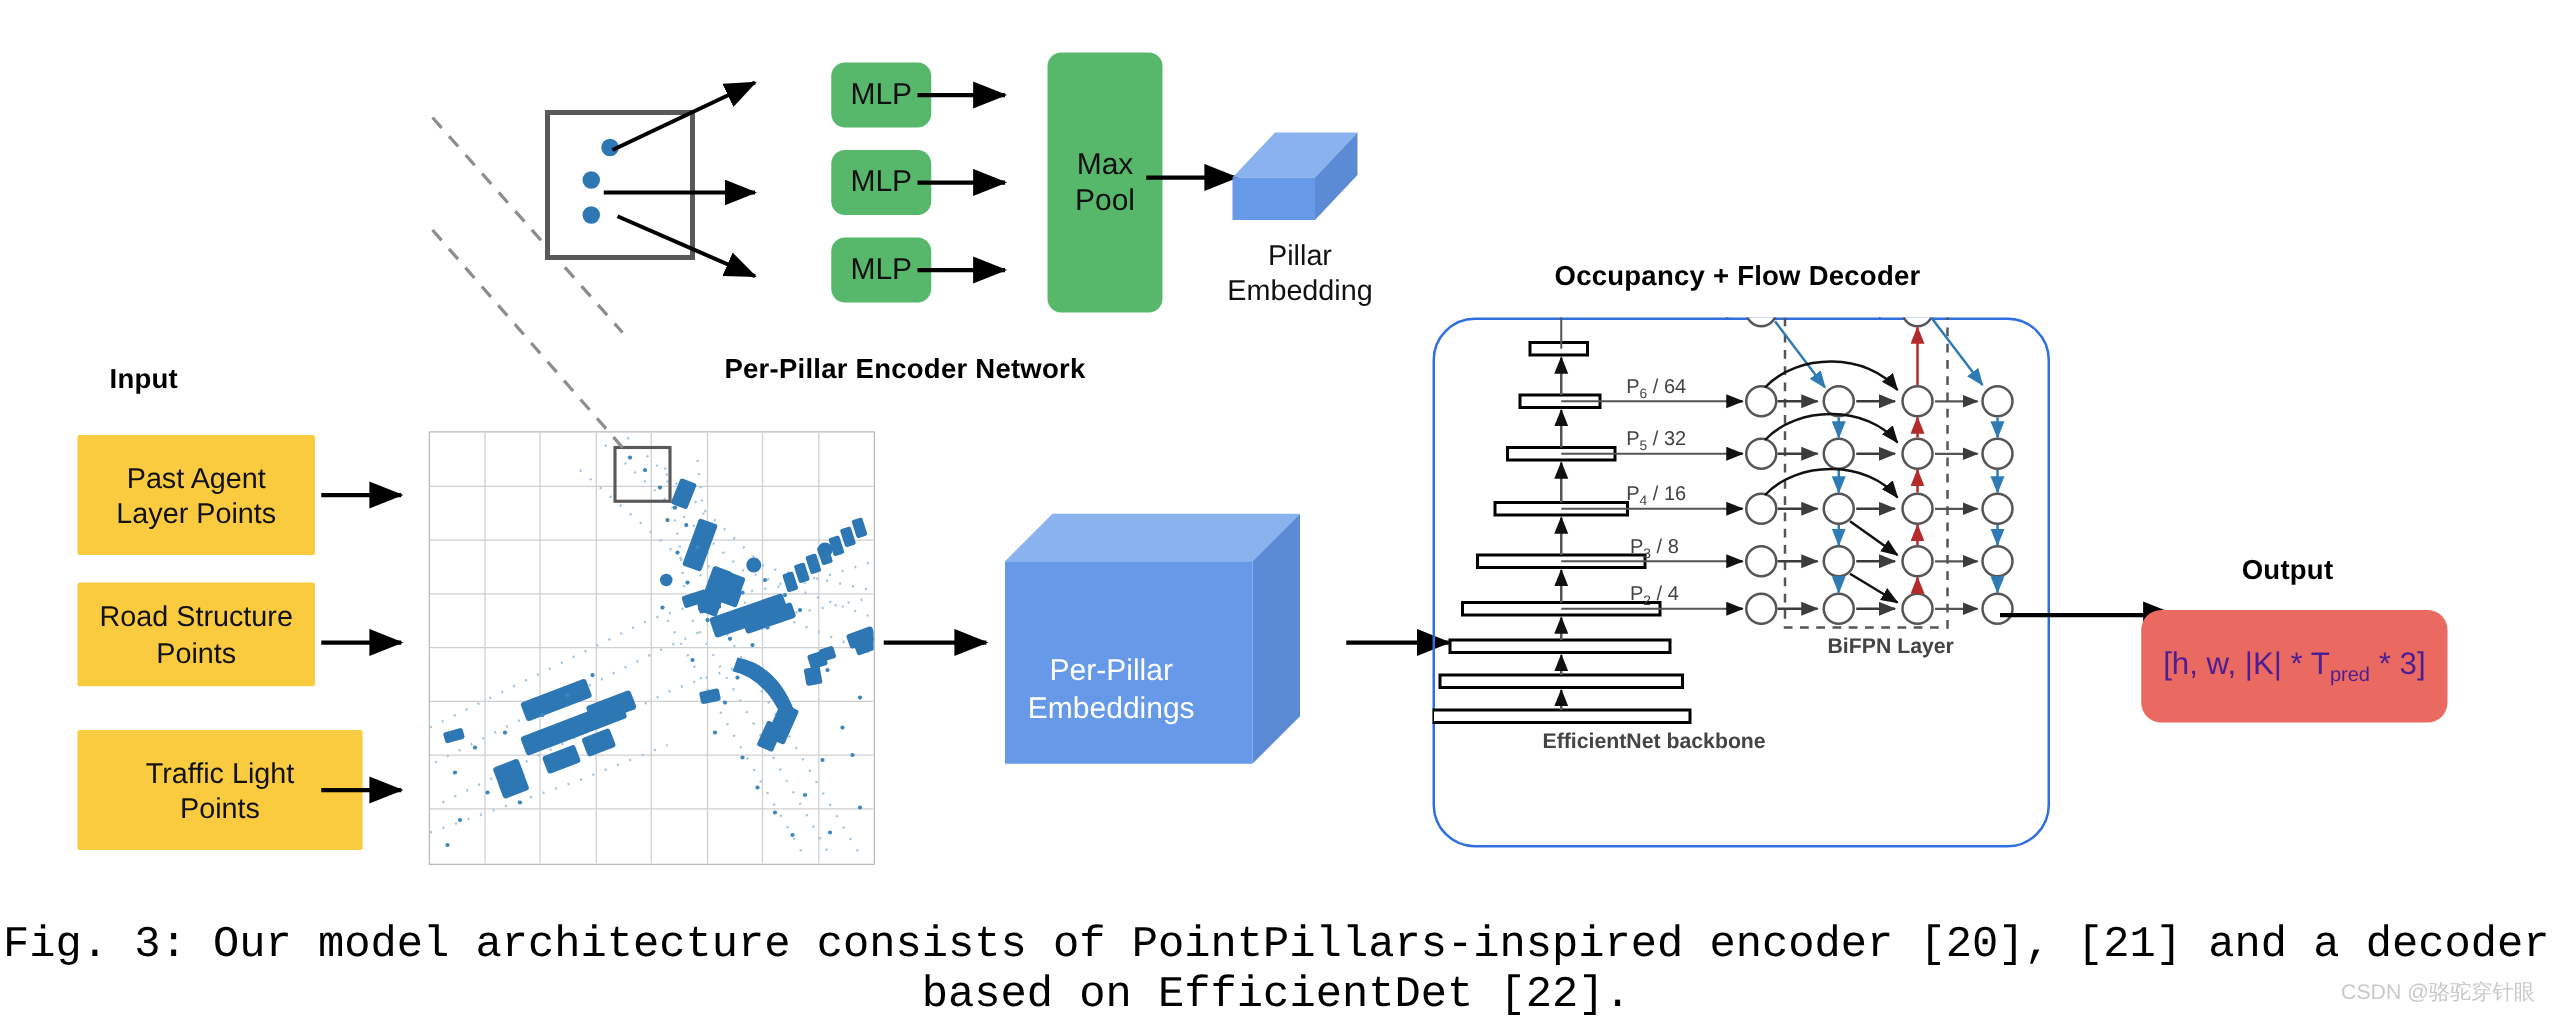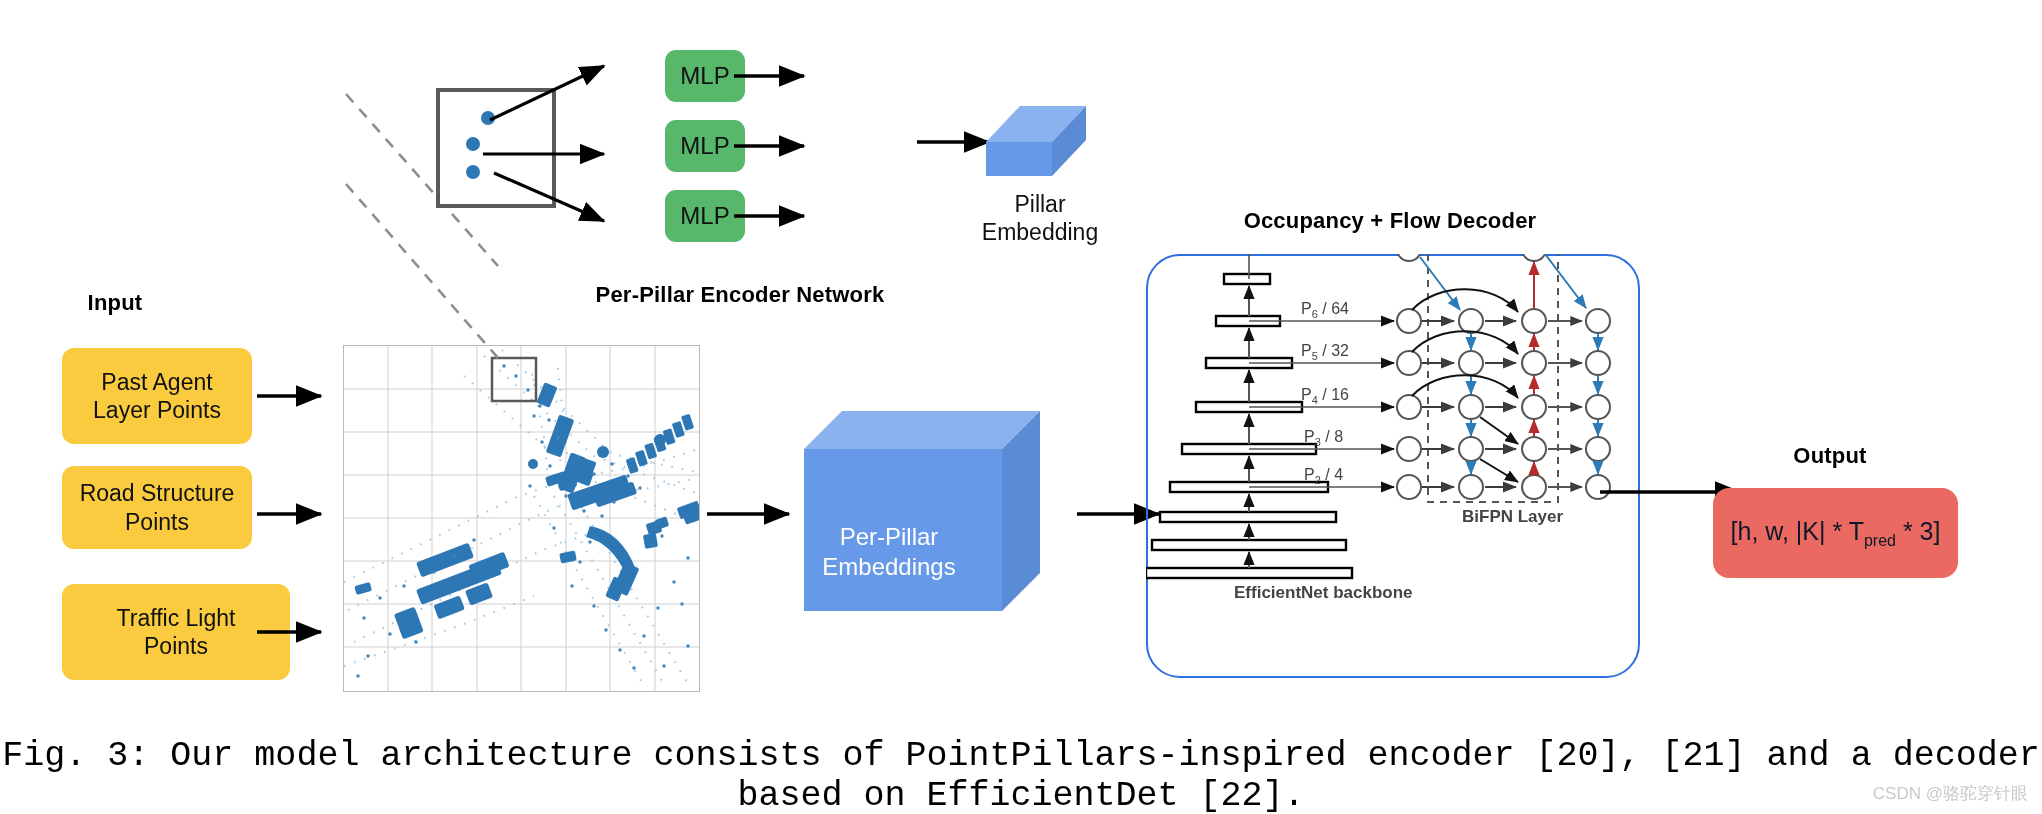--- a/index.html
+++ b/index.html
@@ -5,27 +5,27 @@
   html,body{margin:0;padding:0;background:#ffffff;}
   body{width:2042px;height:814px;font-family:"Liberation Sans",sans-serif;overflow:hidden;position:relative;}
   .fig{position:absolute;left:0;top:0;width:2042px;height:814px;}
   .abs{position:absolute;}
 
   
   .hdr{font-weight:bold;font-size:22px;color:#000;text-align:center;letter-spacing:.2px;}
   .boxlabel{font-size:23px;color:#111;text-align:center;line-height:1.22;}
 
   
-  .ybox{background:#FACB3E;border-radius:12px;display:flex;align-items:center;justify-content:center;}
+  .ybox{background:#FACB3E;border-radius:2px;display:flex;align-items:center;justify-content:center;}
   
   .gbox{background:#57B86C;border-radius:11px;display:flex;align-items:center;justify-content:center;color:#000;margin-left:20px;}
   .gbox .boxlabel{font-size:24px;}
   
   .rbox{background:#EA6A61;border-radius:16px;display:flex;align-items:center;justify-content:center;}
-  .rbox .boxlabel{font-size:25px;color:#0f172a;}
+  .rbox .boxlabel{font-size:25px;color:#4c1d95;}
   .cube-lbl{position:absolute;width:100%;text-align:center;color:#fff;font-size:24px;line-height:1.25;}
 
   
   .decoder-frame{border:2.5px solid #2F6FE0;border-radius:34px;}
 
   
   .mapbox{border:1.5px solid #b9b9b9;background:#fff;overflow:hidden;}
 
   
   .callout{border:4px solid #595959;background:#fff;}
@@ -239,41 +239,47 @@
     <defs>
       <marker id="ah-blk3" markerWidth="9" markerHeight="9" refX="7.5" refY="3.2" orient="auto">
         <path d="M0,0 L8,3.2 L0,6.4 z" fill="#000"></path>
       </marker>
     </defs>
     <line x1="4" y1="26" x2="74" y2="26" stroke="#000" stroke-width="3.4" marker-end="url(#ah-blk3)"></line>
     <line x1="4" y1="96" x2="74" y2="96" stroke="#000" stroke-width="3.4" marker-end="url(#ah-blk3)"></line>
     <line x1="4" y1="166" x2="74" y2="166" stroke="#000" stroke-width="3.4" marker-end="url(#ah-blk3)"></line>
   </svg>
 
+  <div class="abs gbox" style="left:818px;top:42px;width:92px;height:208px;">
+    <div class="boxlabel">
+      <span>Max</span><br>
+      <span>Pool</span>
+    </div>
+  </div>
 
   <svg class="abs" style="left:915px;top:128px;width:90px;height:30px;">
     <defs>
       <marker id="ah-blk4" markerWidth="9" markerHeight="9" refX="7.5" refY="3.2" orient="auto">
         <path d="M0,0 L8,3.2 L0,6.4 z" fill="#000"></path>
       </marker>
     </defs>
     <line x1="2" y1="14" x2="74" y2="14" stroke="#000" stroke-width="3.4" marker-end="url(#ah-blk4)"></line>
   </svg>
 
   <svg class="abs" style="left:978px;top:98px;width:120px;height:90px;">
     <polygon points="8,44 42,8 108,8 74,44" fill="#8AB2EF"></polygon>
     <polygon points="74,44 108,8 108,42 74,78" fill="#5C8BD6"></polygon>
     <polygon points="8,44 74,44 74,78 8,78" fill="#6699E8"></polygon>
   </svg>
   <div class="abs boxlabel" style="left:960px;top:190px;width:160px;">
     <span>Pillar</span><br>
     <span>Embedding</span>
   </div>
 
-  <div class="abs hdr" style="left:520px;top:282px;width:440px;">Per-Pillar Encoder Network</div>
+  <div class="abs hdr" style="left:504px;top:282px;width:440px;">Per-Pillar Encoder Network</div>
 
   <svg class="abs" style="left:705px;top:500px;width:100px;height:30px;">
     <defs>
       <marker id="ah-blk5" markerWidth="9" markerHeight="9" refX="7.5" refY="3.2" orient="auto">
         <path d="M0,0 L8,3.2 L0,6.4 z" fill="#000"></path>
       </marker>
     </defs>
     <line x1="2" y1="14" x2="84" y2="14" stroke="#000" stroke-width="3.4" marker-end="url(#ah-blk5)"></line>
   </svg>
 

